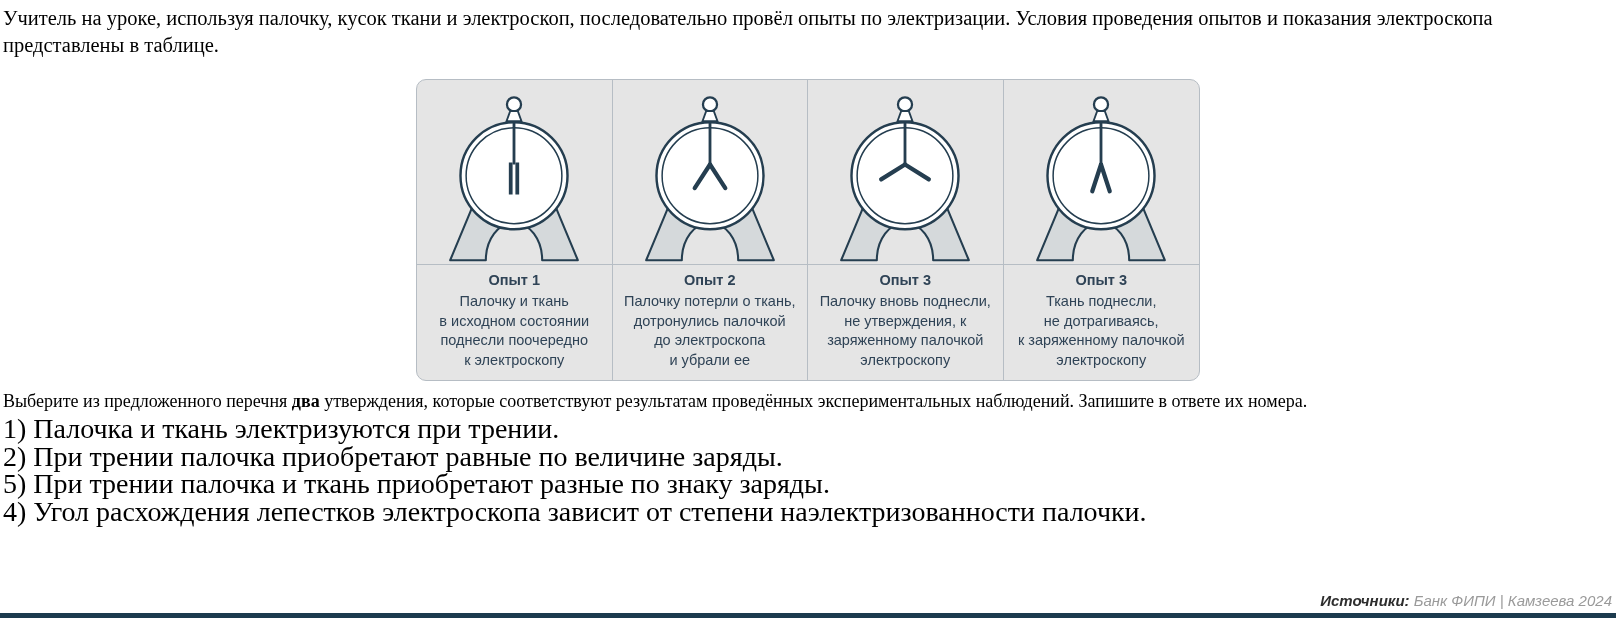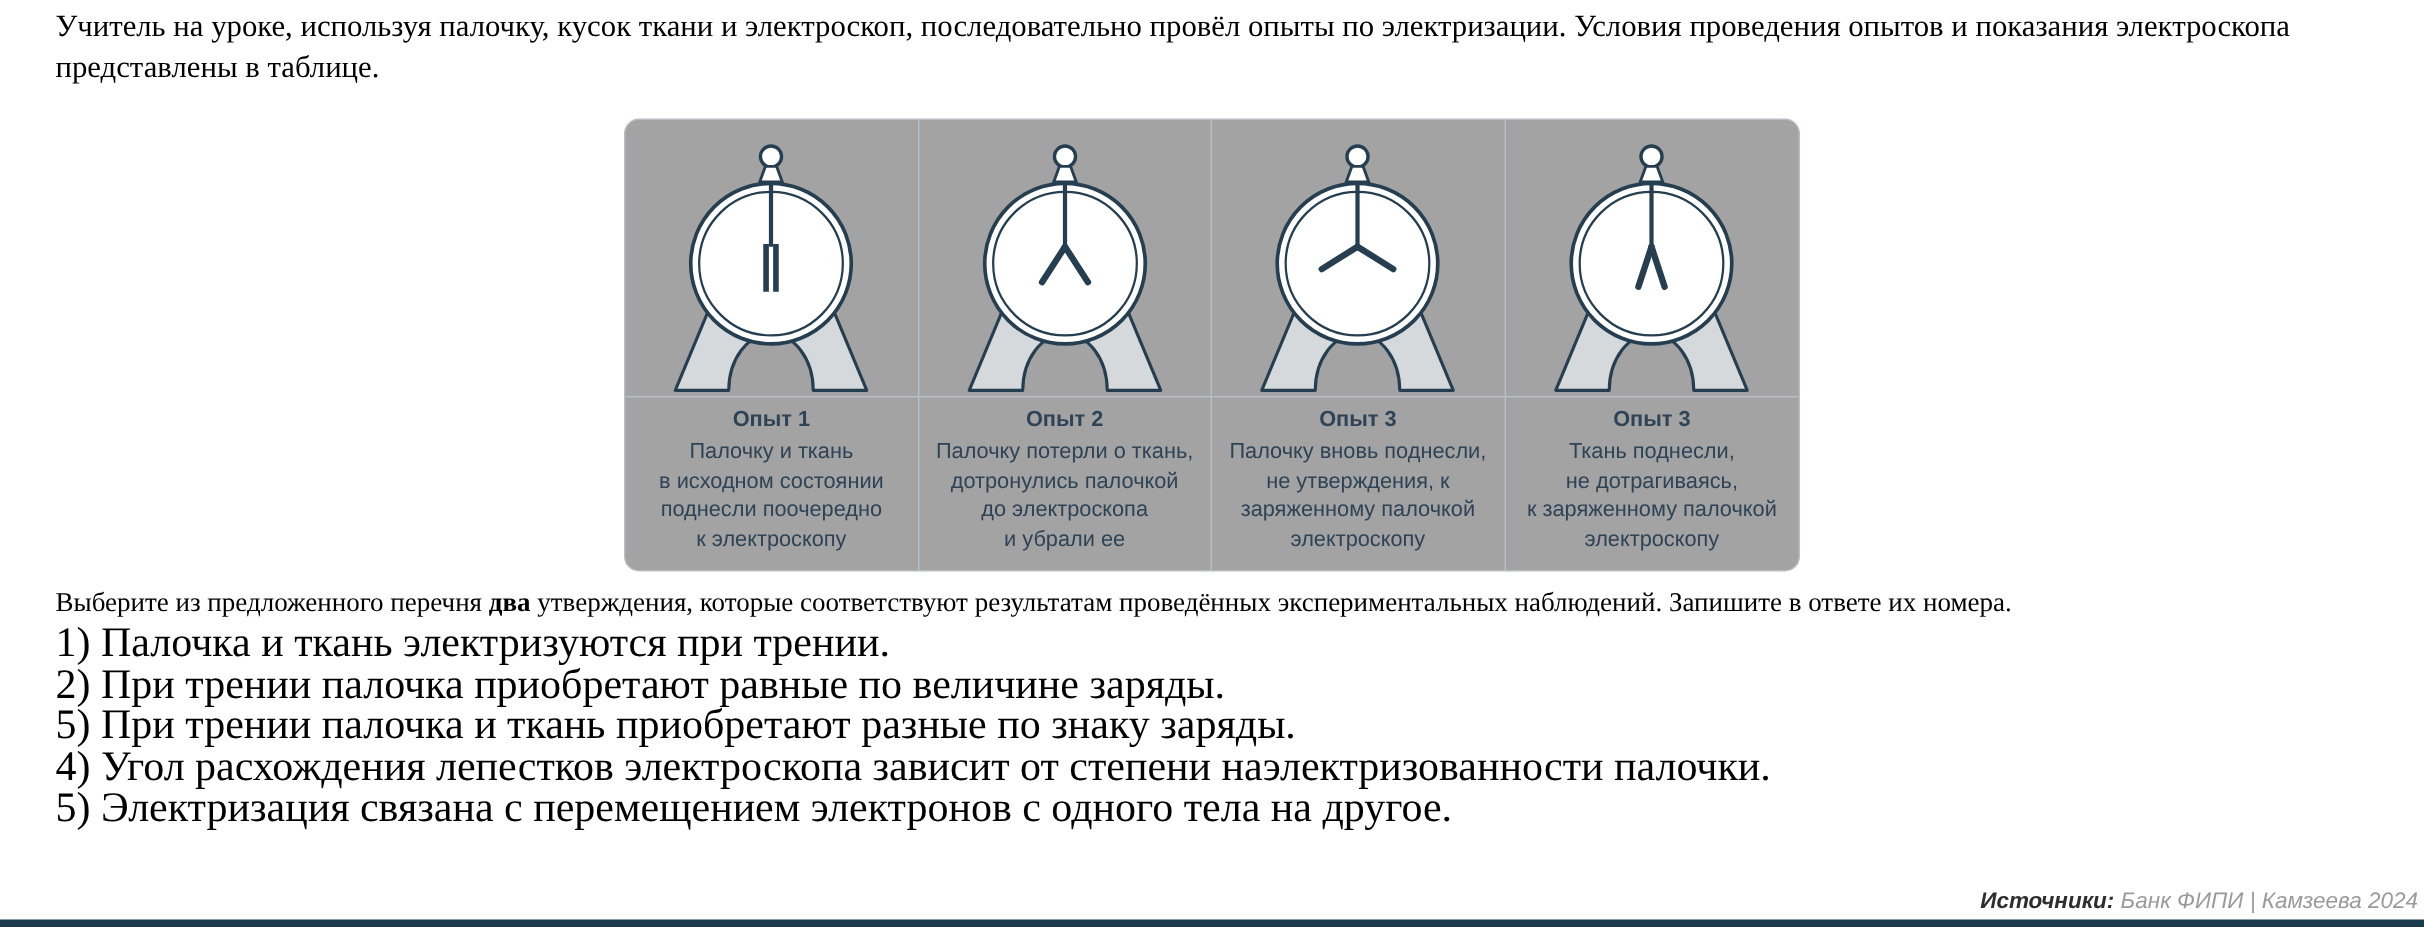--- a/index.html
+++ b/index.html
@@ -1,32 +1,32 @@
 <!DOCTYPE html>
 <html><head>
 <meta charset="utf-8">
 <style>
   html,body{margin:0;padding:0;}
   body{
     width:1616px;height:618px;position:relative;background:#ffffff;
     font-family:"Liberation Serif", serif;color:#000;overflow:hidden;
   }
-  .text-col{padding:0 2px 0 3px;margin-left:34px;}
+  .text-col{padding:0 2px 0 3px;}
   .intro{font-size:20.5px;line-height:27px;padding-top:5px;}
   .question{font-size:18px;line-height:27px;margin-top:7px;}
   .question b{font-weight:bold;}
   .options{font-size:28px;line-height:27.5px;}
   .option{white-space:nowrap;}
 
   
   .exp-table{
     width:782px;margin:20px auto 0 auto;
     border:1.5px solid #b6bdc4;border-radius:10px;
     display:grid;grid-template-columns:repeat(4,1fr);
-    background:#a3a3a3;overflow:hidden;
+    background:#e5e5e5;overflow:hidden;
   }
   .exp-cell{display:flex;flex-direction:column;}
   .exp-cell:not(:last-child){border-right:1.5px solid #b6bdc4;}
   .exp-img{
     height:184px;display:flex;align-items:flex-end;justify-content:center;
     padding-top:3px;box-sizing:border-box;
   }
   .exp-caption{
     border-top:1.5px solid #b6bdc4;
     font-family:"Liberation Sans", sans-serif;
@@ -141,18 +141,17 @@
     </div>
   </div>
 
 <div class="text-col question"><span>Выберите из предложенного перечня </span><b>два</b><span> утверждения, которые соответствуют результатам проведённых экспериментальных наблюдений. Запишите в ответе их номера.</span></div>
 
 <div class="text-col options">
   <div class="option">1) Палочка и ткань электризуются при трении.</div>
   <div class="option">2) При трении палочка приобретают равные по величине заряды.</div>
   <div class="option">5) При трении палочка и ткань приобретают разные по знаку заряды.</div>
   <div class="option">4) Угол расхождения лепестков электроскопа зависит от степени наэлектризованности палочки.</div>
-  <div class="option">5) Электризация связана с перемещением электронов с одного тела на другое.</div>
 </div>
 
 <div class="source"><span class="src-label">Источники:</span><span class="src-value"> Банк ФИПИ | Камзеева 2024</span></div>
 
 <div class="bottom-bar" style="background: rgb(28, 59, 78);"></div>
 
 </body></html>

